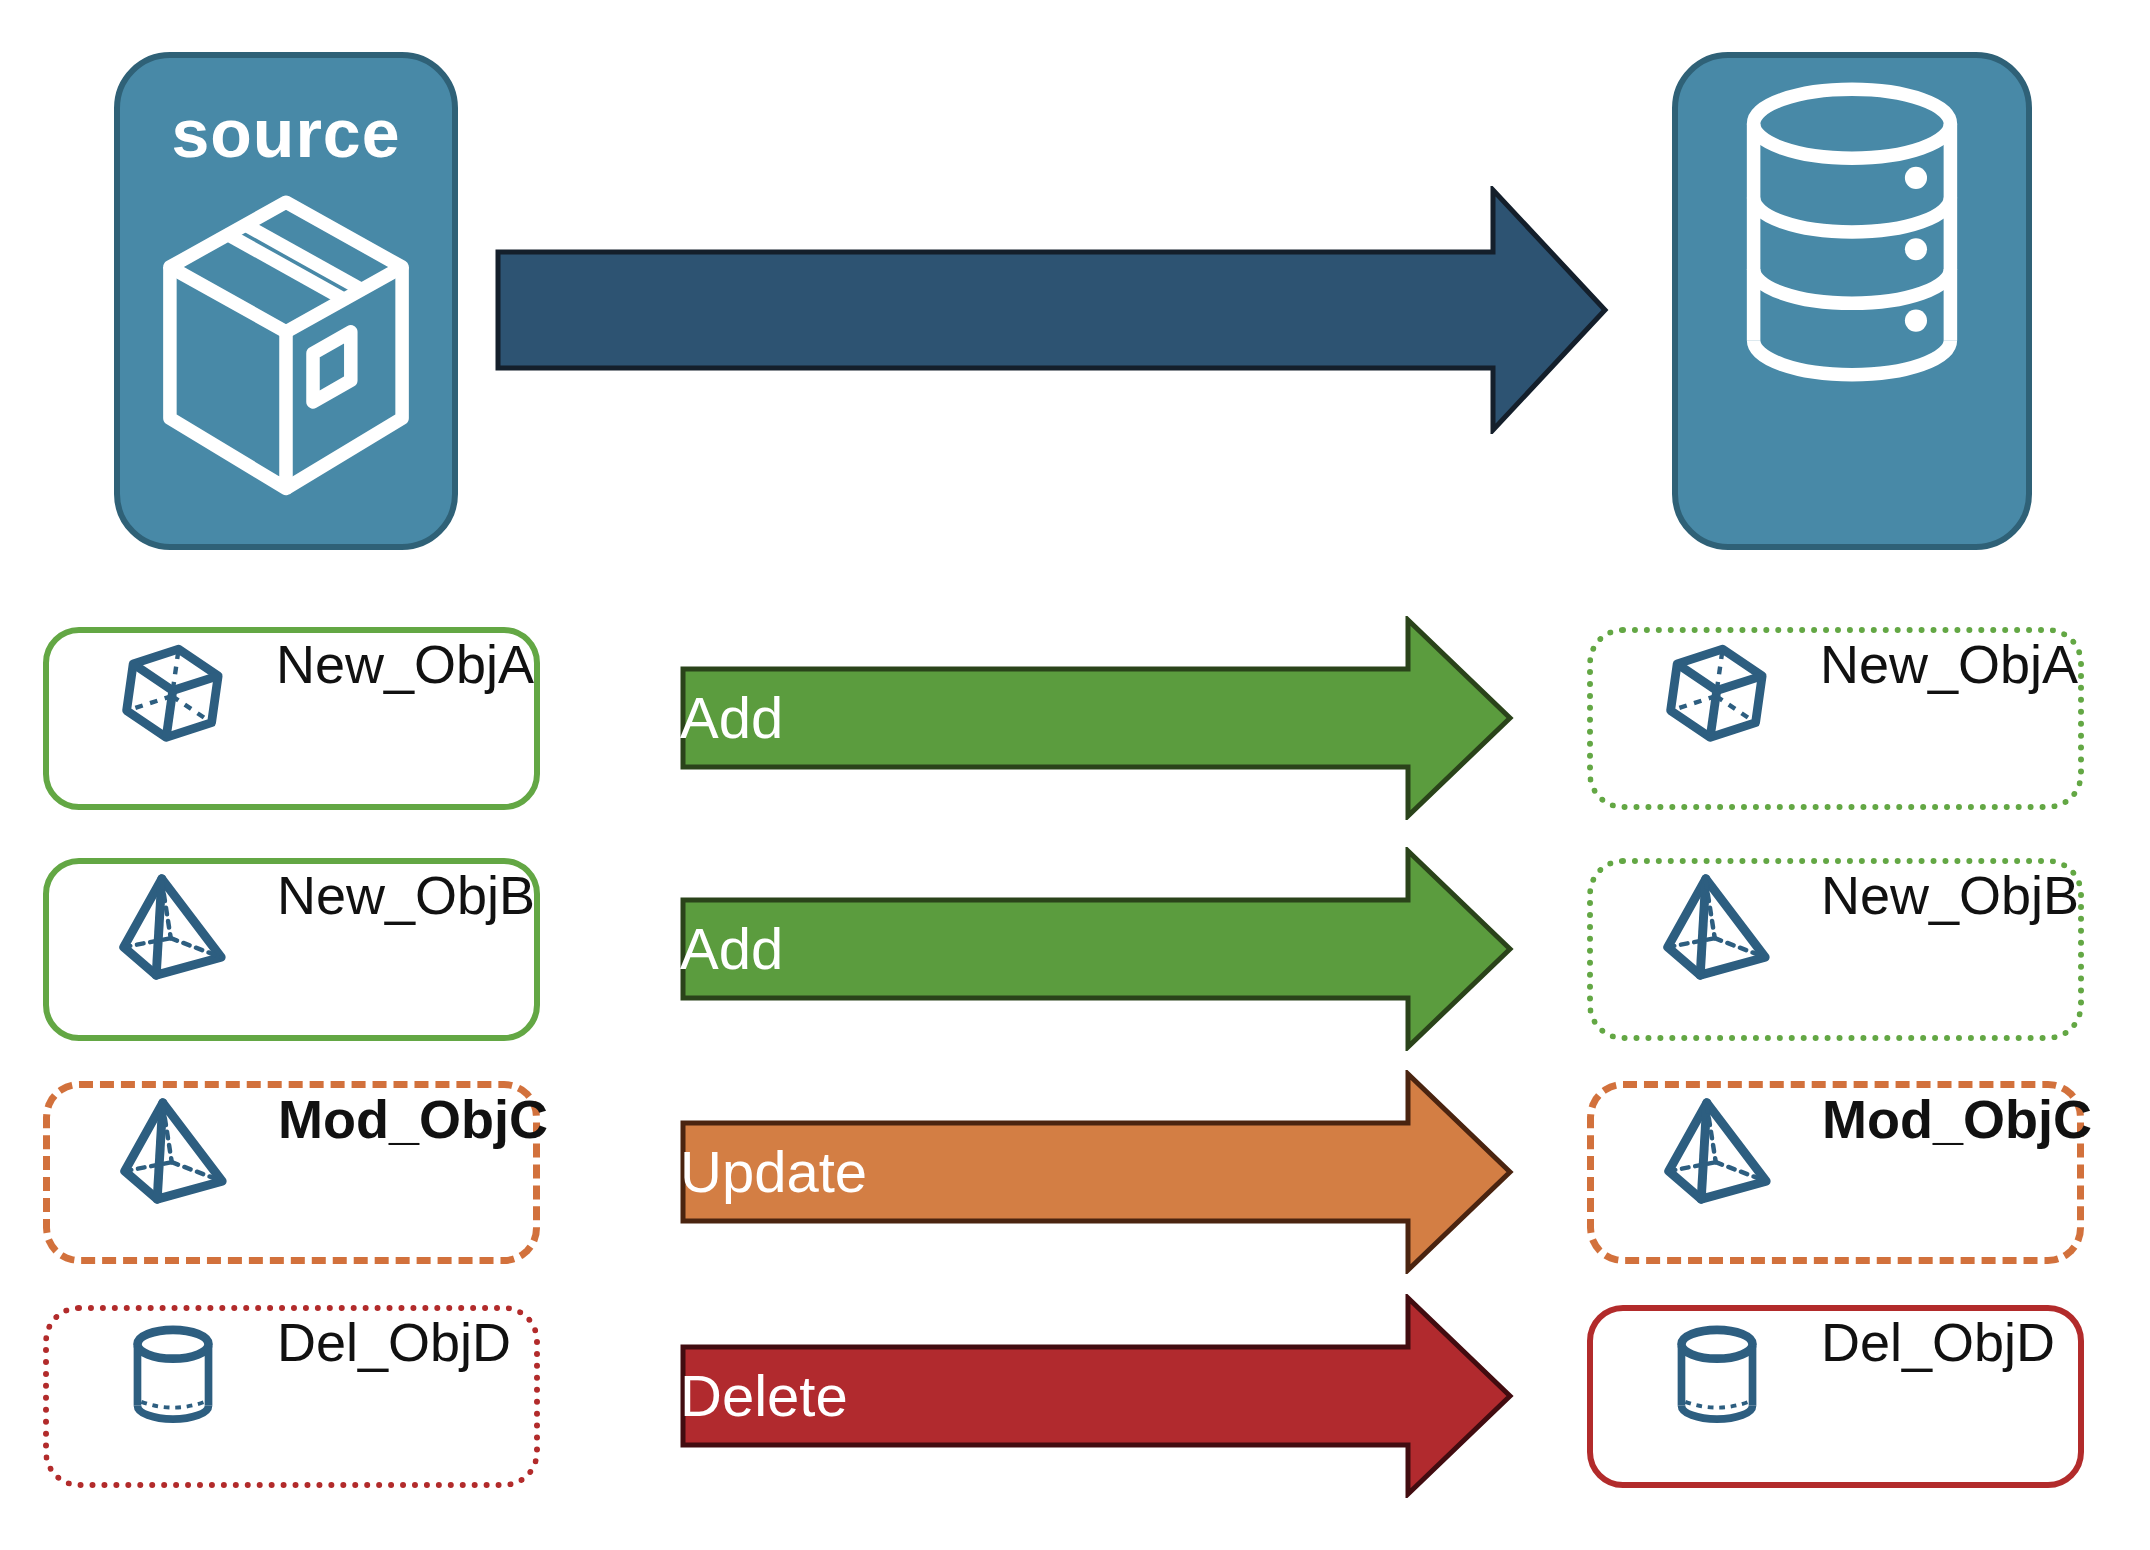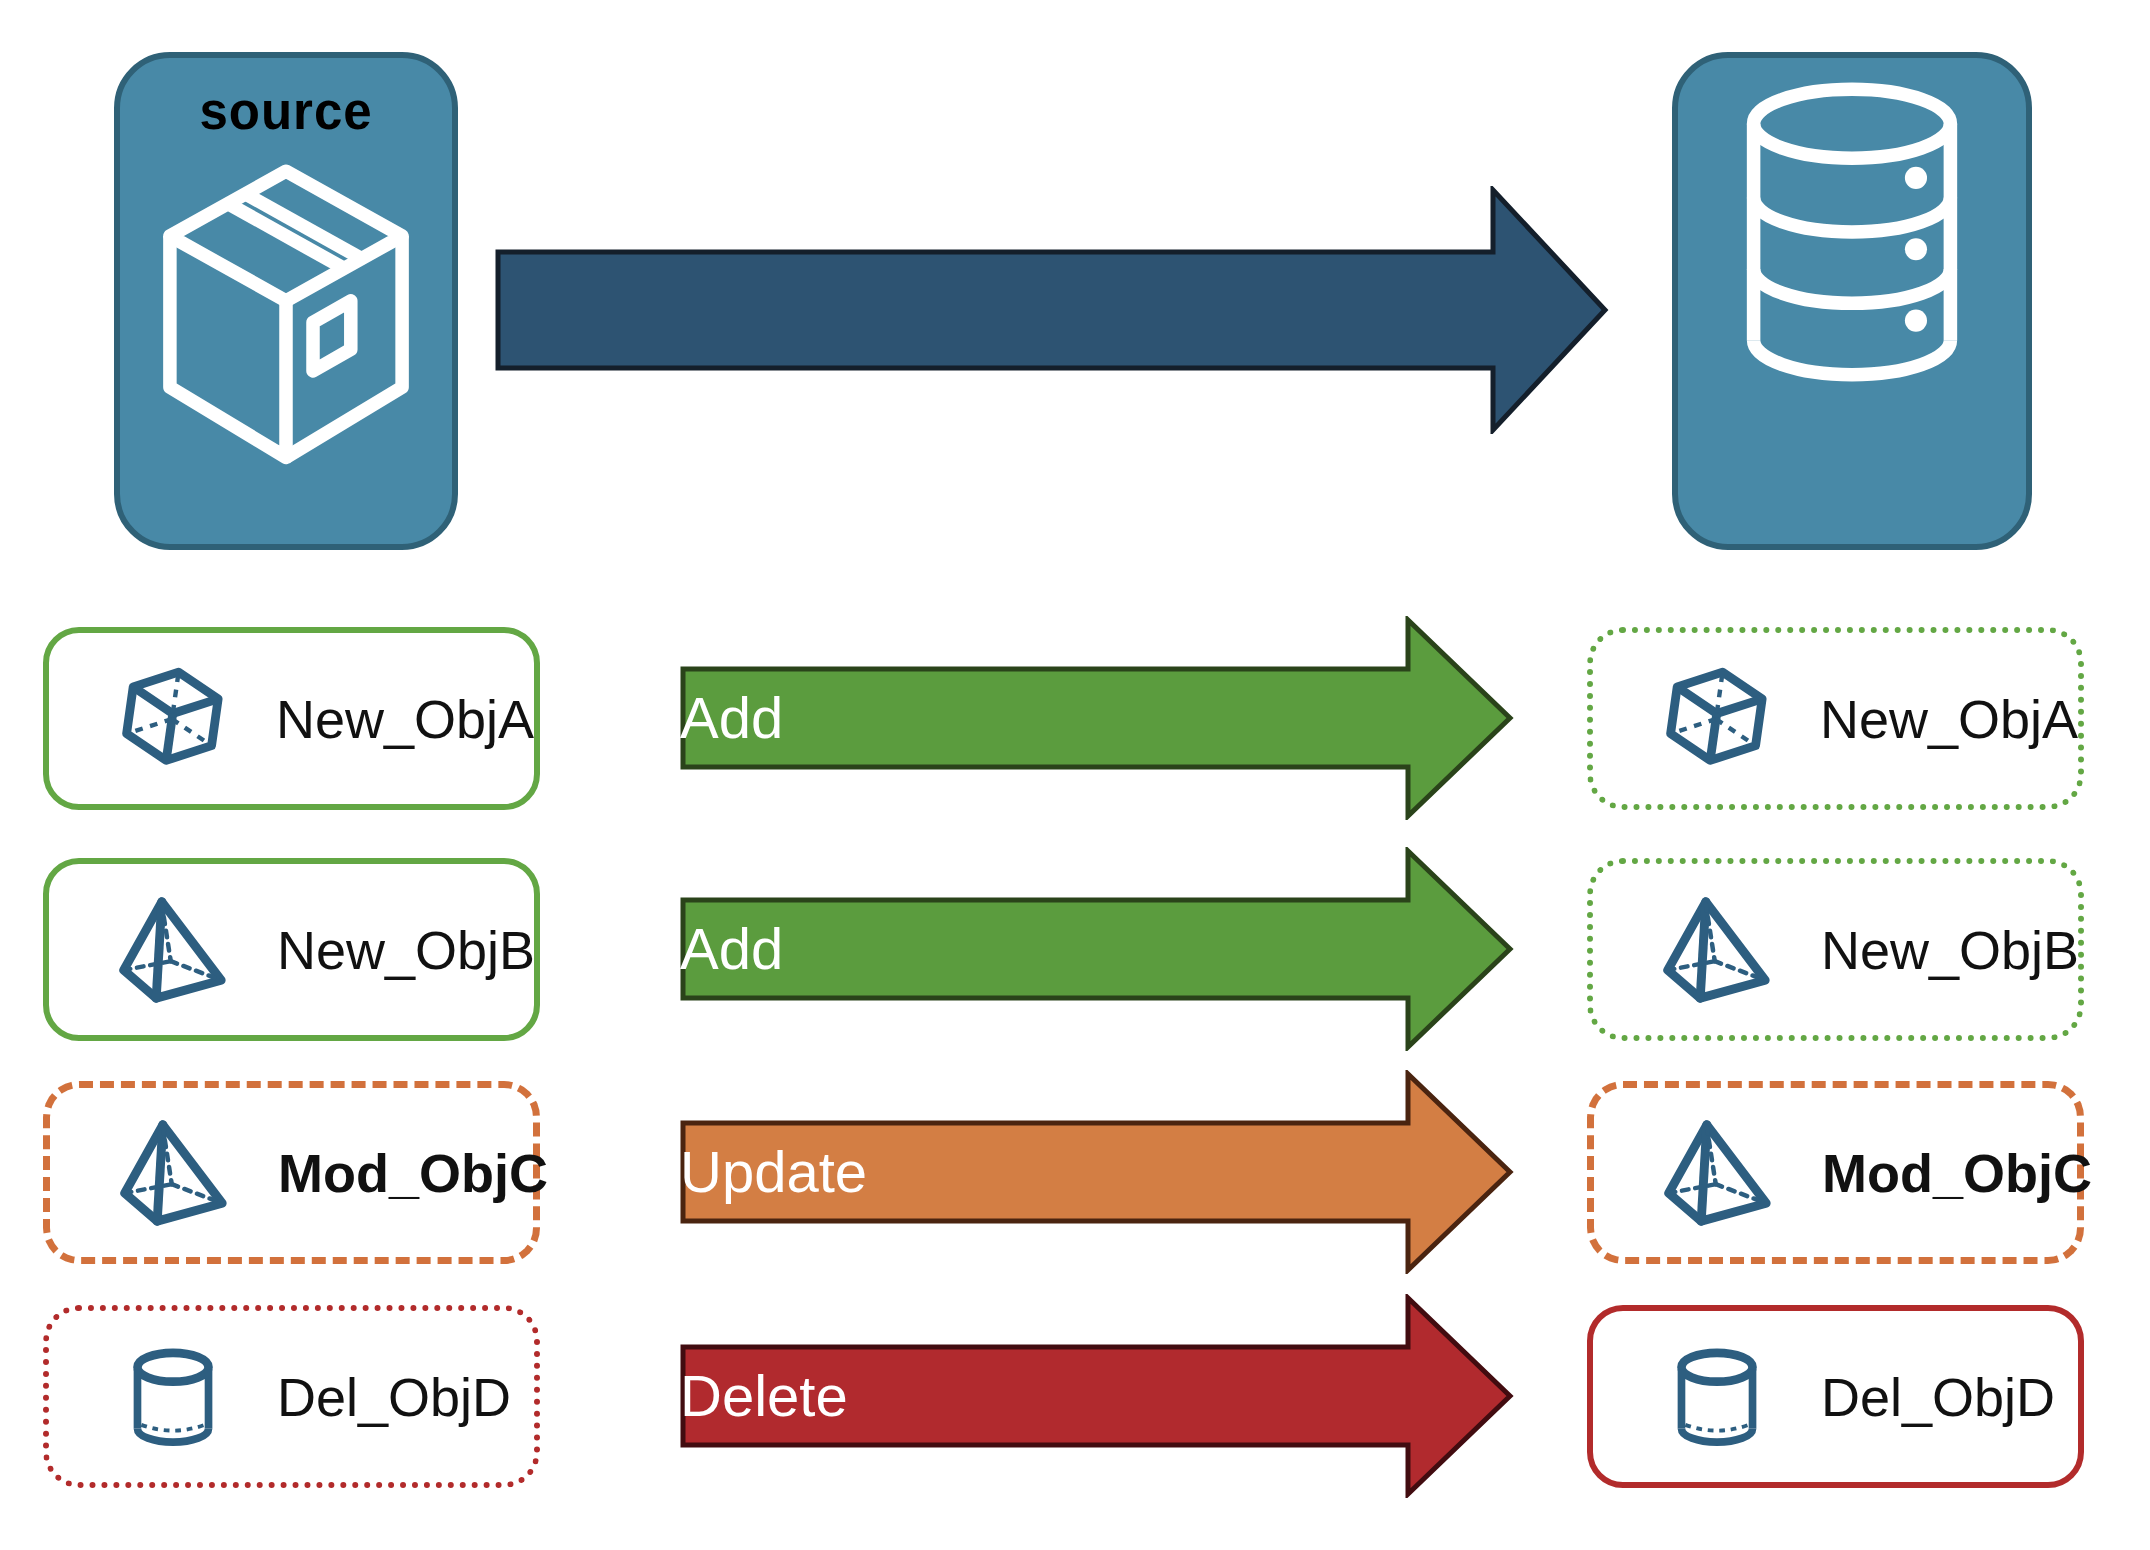--- a/index.html
+++ b/index.html
@@ -5,31 +5,31 @@
   html,body{margin:0;padding:0;background:#ffffff;}
   body{width:2150px;height:1550px;position:relative;font-family:"Liberation Sans",sans-serif;overflow:hidden;}
   .canvas{position:absolute;left:0;top:0;width:2150px;height:1550px;}
 
   
   .panel{position:absolute;top:52px;height:498px;border-radius:56px;
          background:#4889A7;border:6px solid #2F6177;box-sizing:border-box;
          display:flex;flex-direction:column;align-items:center;}
   .panel.source{left:114px;width:344px;}
   .panel.target{left:1672px;width:360px;}
-  .panel-label{margin-top:24px;font-size:51px;font-weight:bold;color:#000000;letter-spacing:1px;}
+  .panel-label{margin-top:36px;font-size:68px;font-weight:bold;color:#ffffff;letter-spacing:1px;}
   .panel-icon{margin-top:14px;}
 
   
   .compare-arrow{position:absolute;left:495px;top:186px;width:1115px;height:248px;}
   .compare-arrow-label{position:absolute;left:495px;top:280px;width:1000px;height:60px;
         line-height:60px;text-align:center;color:#ffffff;font-size:46px;}
 
   
   .item-box{position:absolute;width:497px;height:183px;border-radius:36px;box-sizing:border-box;
-        background:#ffffff;display:flex;align-items:center;padding-left:64px;}
+        background:#ffffff;display:flex;align-items:flex-start;padding-left:64px;}
   .item-box.left{left:43px;}
   .item-box.right{left:1587px;}
   .b-solid-green {border:6px solid  #63A744;}
   .b-dotted-green{border:6px dotted #63A744;}
   .b-dashed-orange{border:7px dashed #D2713C;font-weight:bold;}
   .b-dotted-red  {border:6px dotted #B22B2B;}
   .b-solid-red   {border:6px solid  #B22B2B;}
   .icon-slot{width:120px;height:125px;display:flex;align-items:center;justify-content:center;margin-right:44px;}
   .obj-label{font-size:54px;color:#111111;}
 

